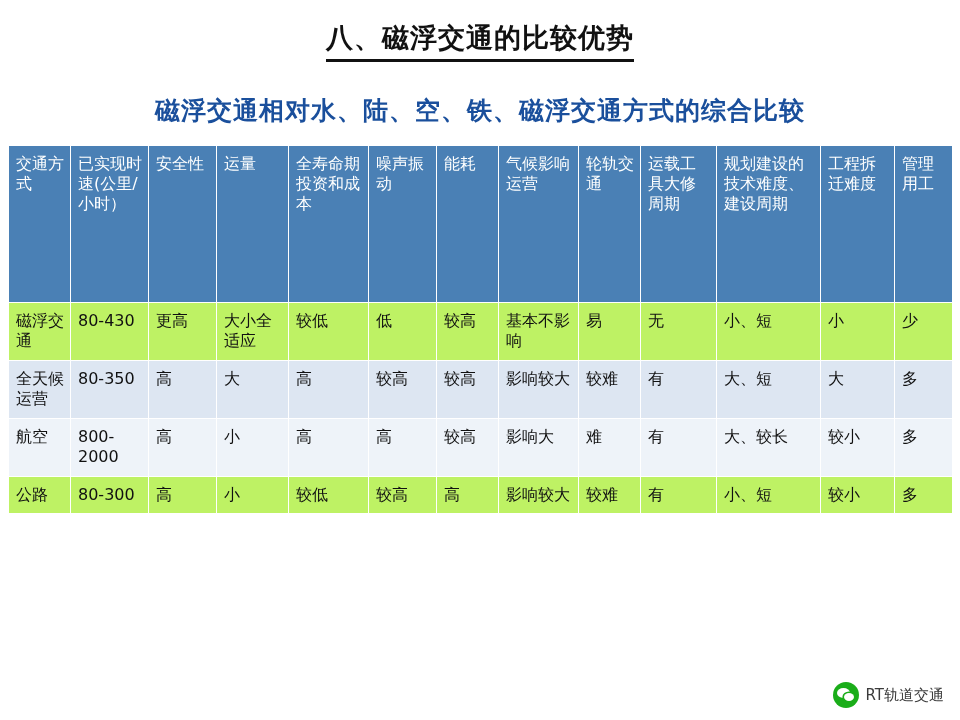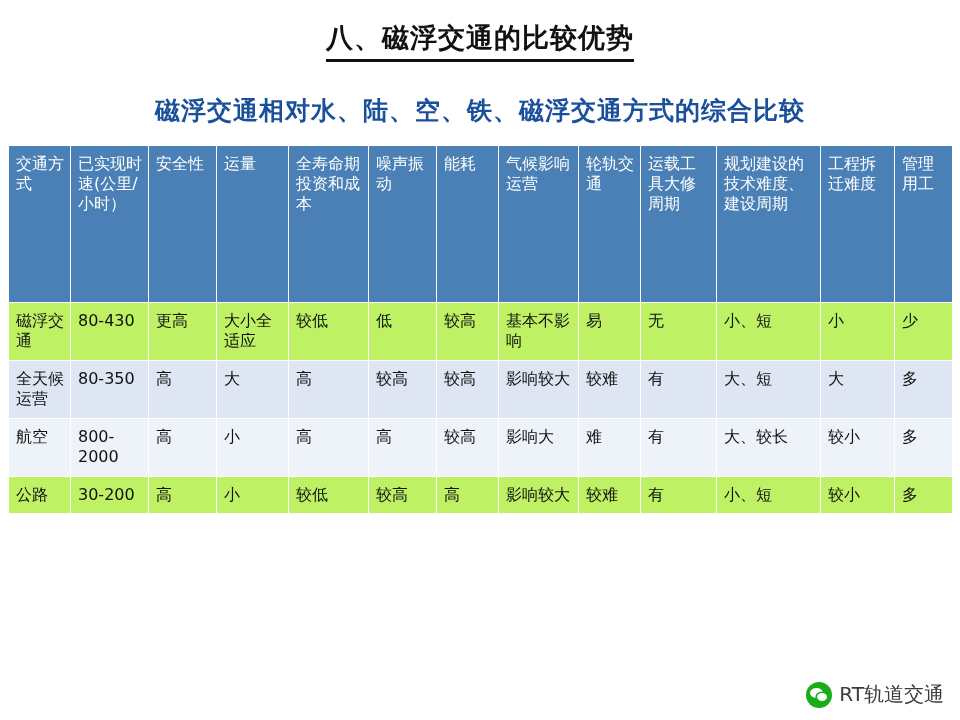--- a/index.html
+++ b/index.html
@@ -115,21 +115,21 @@
     top: 6px;
   }
   .wm-logo::after {
     width: 10px;
     height: 8px;
     left: 11px;
     top: 11px;
     box-shadow: 0 0 0 1.6px #1aad19;
   }
   .wm-text {
-    font-size: 20px;
+    font-size: 15px;
     color: #3b3b3b;
   }
 </style>
 </head>
 <body>
 
 <div class="slide">
 
   <div class="title">
     <span class="title-underline">八、磁浮交通的比较优势</span>
@@ -211,21 +211,21 @@
         <td>较高</td>
         <td>影响大</td>
         <td>难</td>
         <td>有</td>
         <td>大、较长</td>
         <td>较小</td>
         <td>多</td>
       </tr>
       <tr class="band-a">
         <td>公路</td>
-        <td>30-200</td>
+        <td>80-300</td>
         <td>高</td>
         <td>小</td>
         <td>较低</td>
         <td>较高</td>
         <td>高</td>
         <td>影响较大</td>
         <td>较难</td>
         <td>有</td>
         <td>小、短</td>
         <td>较小</td>

